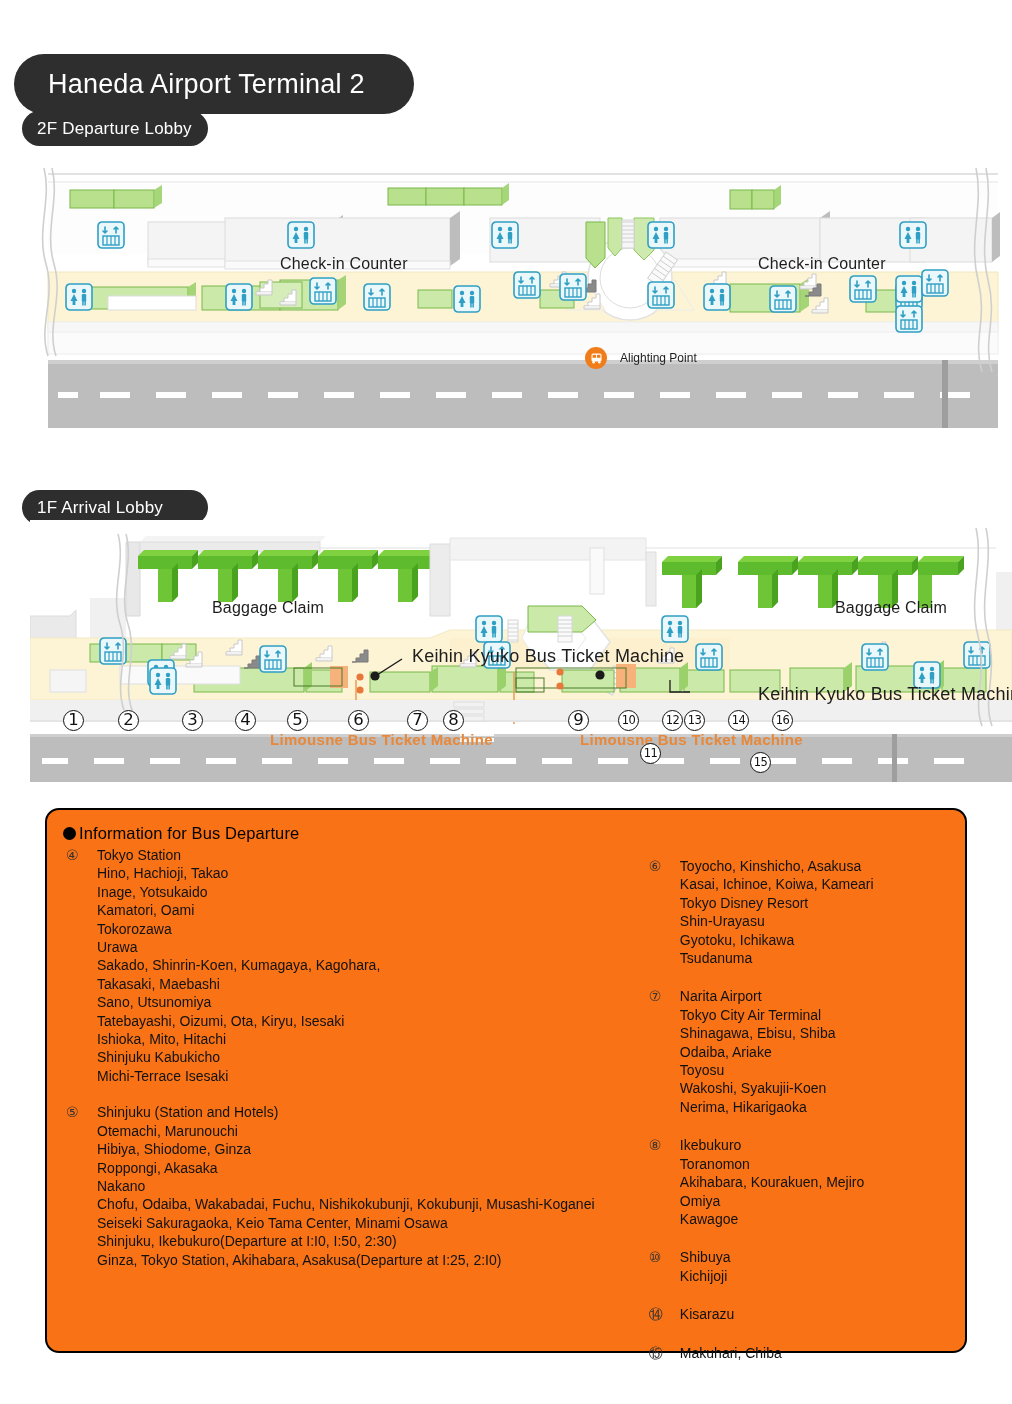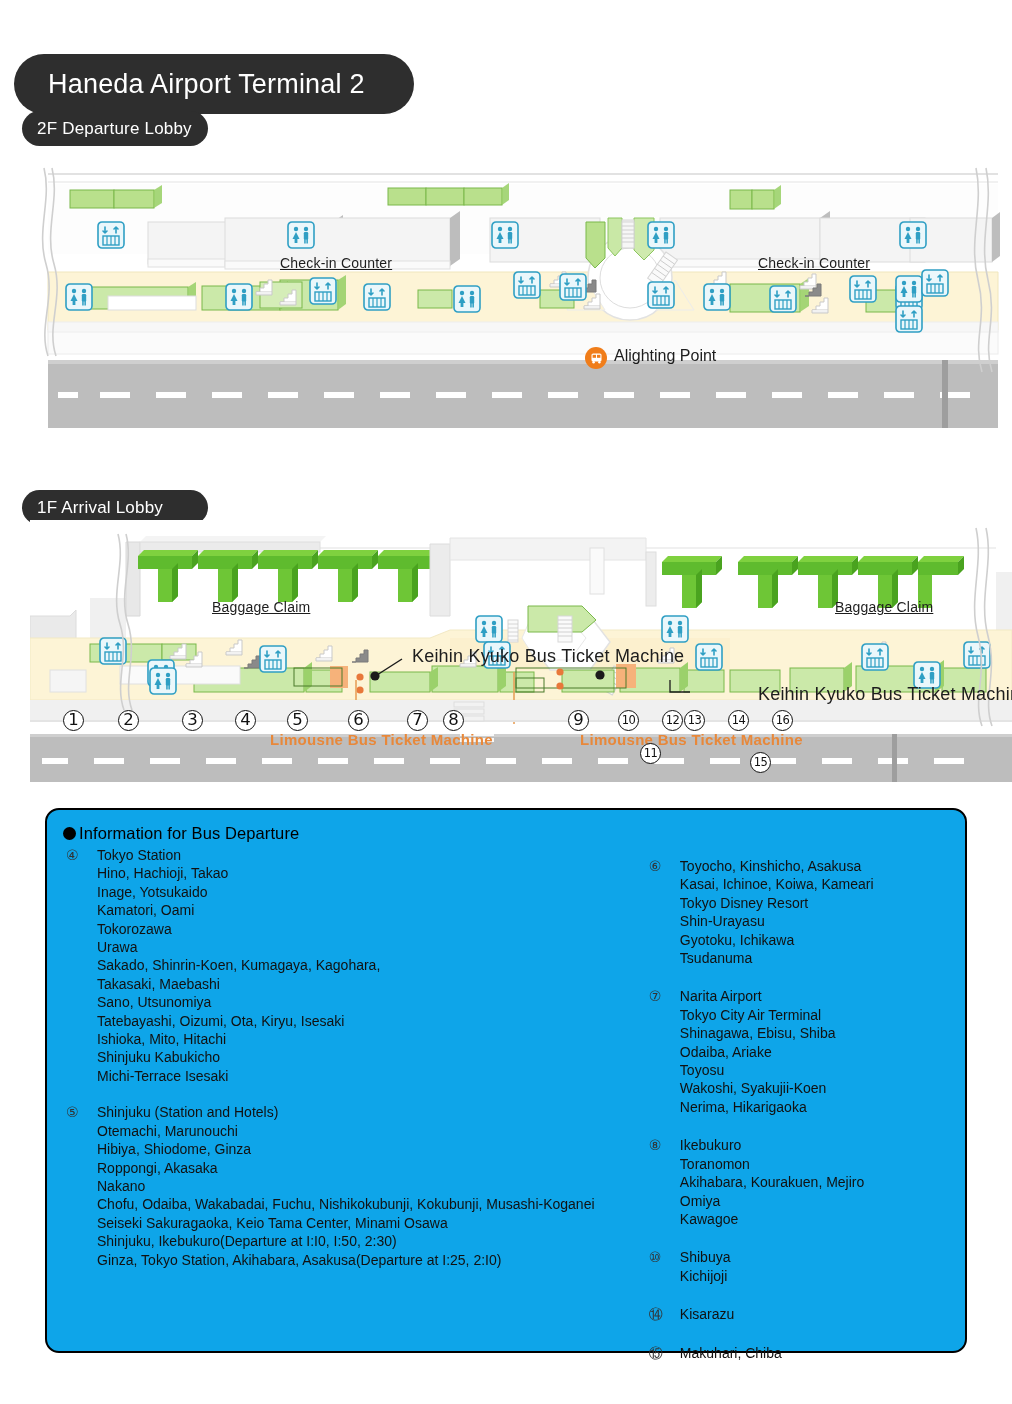--- a/index.html
+++ b/index.html
@@ -44,34 +44,34 @@
   .mapsvg { position: absolute; left: 0; top: 0; }
 
   
   .maplabel {
     position: absolute;
     color: #1d1d1d;
     font-size: 18px;
     white-space: nowrap;
     letter-spacing: .2px;
   }
-  .maplabel.big { font-size: 14px; text-decoration: underline; }
+  .maplabel.big { font-size: 16px; }
   .orange-label {
     position: absolute;
     color: #e8883a;
     font-size: 15px;
     font-weight: 700;
     white-space: nowrap;
     letter-spacing: .3px;
     text-align: right;
   }
   .alight {
     position: absolute;
-    display: flex; gap: 7px;
-    font-size: 16px; color: #1d1d1d; white-space: nowrap;
+    display: flex; align-items: center; gap: 13px;
+    font-size: 12px; color: #1d1d1d; white-space: nowrap;
   }
   .alight .busdot {
     width: 22px; height: 22px; border-radius: 50%;
     background: #f07d1a; display: flex; align-items: center;
     justify-content: center;
   }
   .stopnum {
     position: absolute;
     font-size: 16.5px;
     color: #111;
@@ -85,21 +85,21 @@
   }
   .stopnum.wide { font-size: 11.5px; letter-spacing: -.5px; }
 
   
   #info-box {
     position: absolute;
     left: 45px; top: 808px;
     width: 922px; height: 545px;
     border: 2.4px solid #000;
     border-radius: 14px;
-    background: #0ea5e9;
+    background: #f97316;
     padding: 14px 18px 10px 16px;
   }
   #info-heading {
     display: flex; align-items: center; gap: 2px;
     font-size: 16.5px; color: #000; margin-bottom: 3px;
     letter-spacing: .1px;
   }
   .blackdot {
     width: 13px; height: 13px; background: #000;
     border-radius: 50%; display: inline-block; flex: none;

